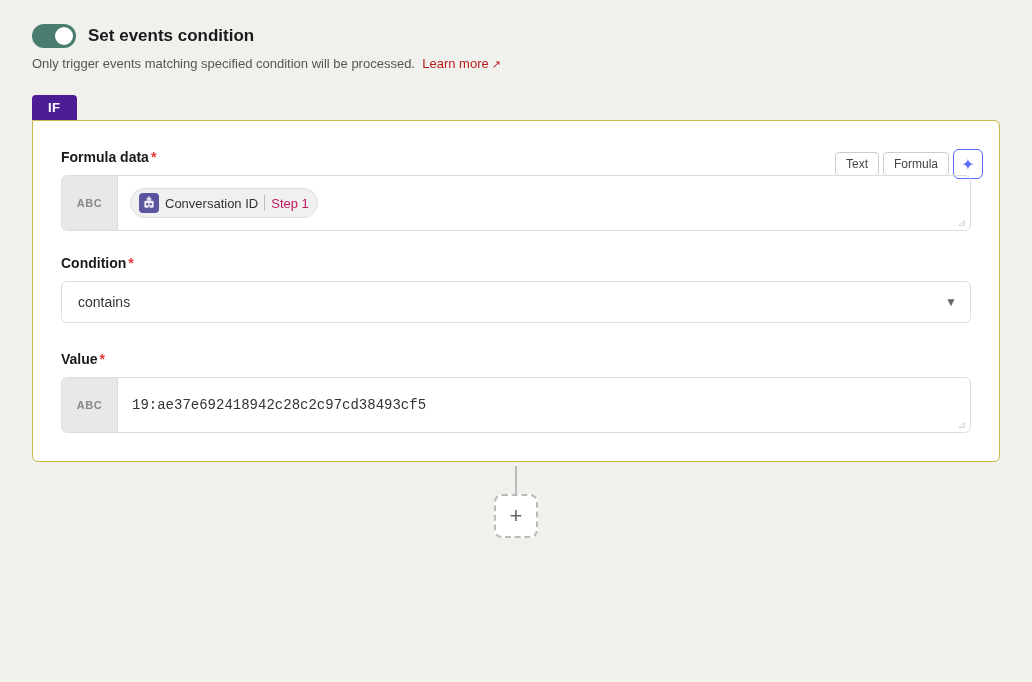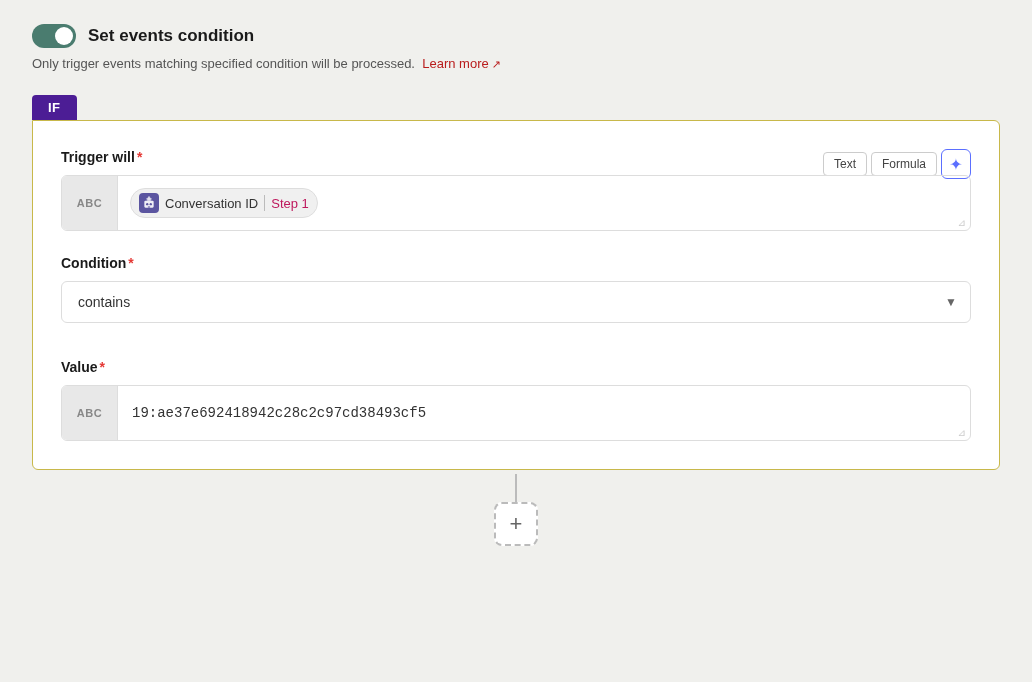--- a/index.html
+++ b/index.html
@@ -86,21 +86,21 @@
       margin-bottom: 10px;
     }
     .field-label .required {
       color: #e53935;
       margin-left: 2px;
     }
 
     .toolbar-row {
       position: absolute;
       top: 28px;
-      right: 28px;
+      right: 16px;
       display: flex;
       align-items: center;
       gap: 4px;
     }
 
     .toolbar-btn {
       padding: 4px 10px;
       border: 1px solid #ccc;
       background: white;
       border-radius: 4px;
@@ -197,21 +197,21 @@
       position: absolute;
       bottom: 2px;
       right: 4px;
       color: #ccc;
       font-size: 10px;
       line-height: 1;
     }
 
     .condition-select-wrapper {
       position: relative;
-      margin-bottom: 36px;
+      margin-bottom: 28px;
     }
 
     .condition-select {
       width: 100%;
       border: 1px solid #ddd;
       border-radius: 6px;
       padding: 12px 40px 12px 16px;
       font-size: 14px;
       color: #333;
       appearance: none;
@@ -300,21 +300,21 @@
 
 <div class="condition-card">
 
   <div class="toolbar-row">
     <button class="toolbar-btn">Text</button>
     <button class="toolbar-btn">Formula</button>
     <div class="magic-btn">✦</div>
   </div>
 
   <div class="field-label">
-    <span>Trigger will</span><span class="required">*</span>
+    <span>Formula data</span><span class="required">*</span>
   </div>
 
   <div class="trigger-data-field">
     <div class="abc-badge">ABC</div>
     <div class="tag-area">
       <div class="conversation-tag">
         <div class="robot-icon">
           <svg width="14" height="14" viewBox="0 0 24 24" fill="white">
             <rect x="4" y="8" width="16" height="12" rx="2" fill="white" opacity="0.9"></rect>
             <rect x="8" y="3" width="8" height="5" rx="1" fill="white" opacity="0.7"></rect>

